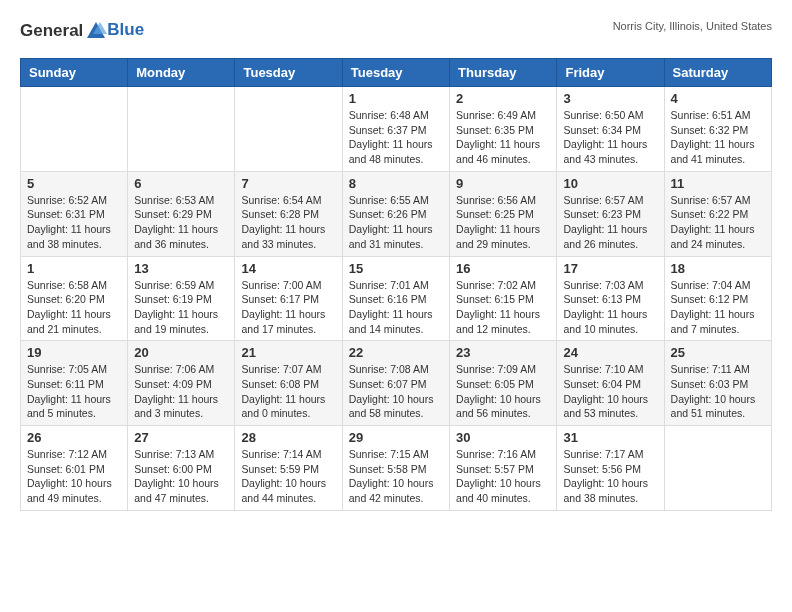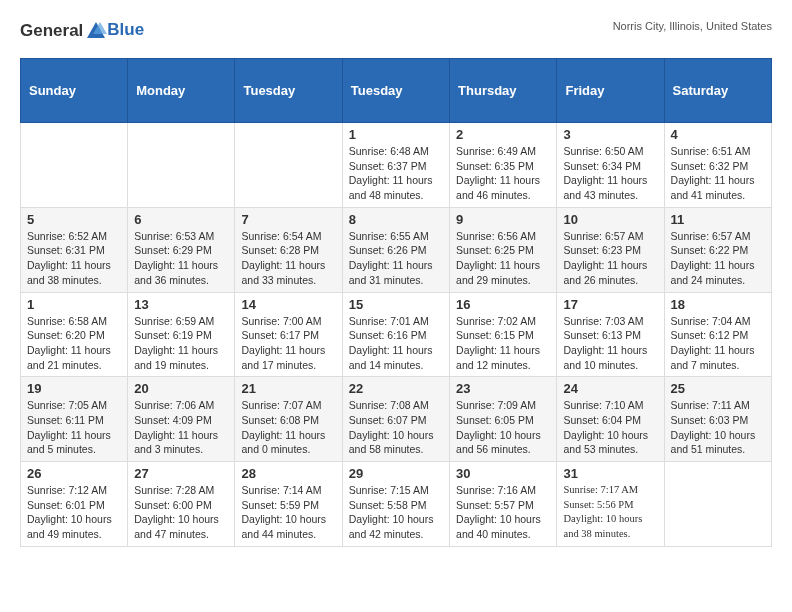--- a/index.html
+++ b/index.html
@@ -34,21 +34,21 @@
     }
     .calendar {
       width: 100%;
       border-collapse: collapse;
       border: 1px solid #ccc;
     }
     .calendar th {
       background: #2a6ab5;
       color: #fff;
       text-align: left;
-      padding: 24px 8px;
+      padding: 6px 8px;
       font-size: 13px;
       border: 1px solid #1e5599;
     }
     .calendar td {
       vertical-align: top;
       padding: 4px 6px;
       border: 1px solid #ddd;
       width: 108px;
       min-height: 80px;
       font-size: 11px;
@@ -310,21 +310,21 @@
       <tr>
         <td>
           <div class="day-number">26</div>
           <div class="day-info" style="white-space: pre-line;">Sunrise: 7:12 AM
 Sunset: 6:01 PM
 Daylight: 10 hours
 and 49 minutes.</div>
         </td>
         <td>
           <div class="day-number">27</div>
-          <div class="day-info" style="white-space: pre-line;">Sunrise: 7:28 AM
+          <div class="day-info" style="white-space: pre-line;">Sunrise: 7:13 AM
 Sunset: 6:00 PM
 Daylight: 10 hours
 and 47 minutes.</div>
         </td>
         <td>
           <div class="day-number">28</div>
           <div class="day-info" style="white-space: pre-line;">Sunrise: 7:14 AM
 Sunset: 5:59 PM
 Daylight: 10 hours
 and 44 minutes.</div>
@@ -338,21 +338,21 @@
         </td>
         <td>
           <div class="day-number">30</div>
           <div class="day-info" style="white-space: pre-line;">Sunrise: 7:16 AM
 Sunset: 5:57 PM
 Daylight: 10 hours
 and 40 minutes.</div>
         </td>
         <td>
           <div class="day-number">31</div>
-          <div class="day-info" style="white-space: pre-line; font-family: Liberation Serif, serif;">Sunrise: 7:17 AM
+          <div class="day-info" style="white-space: pre-line;">Sunrise: 7:17 AM
 Sunset: 5:56 PM
 Daylight: 10 hours
 and 38 minutes.</div>
         </td>
         <td class="empty-cell"></td>
       </tr>
     </tbody>
 </table>
 
 </body></html>

